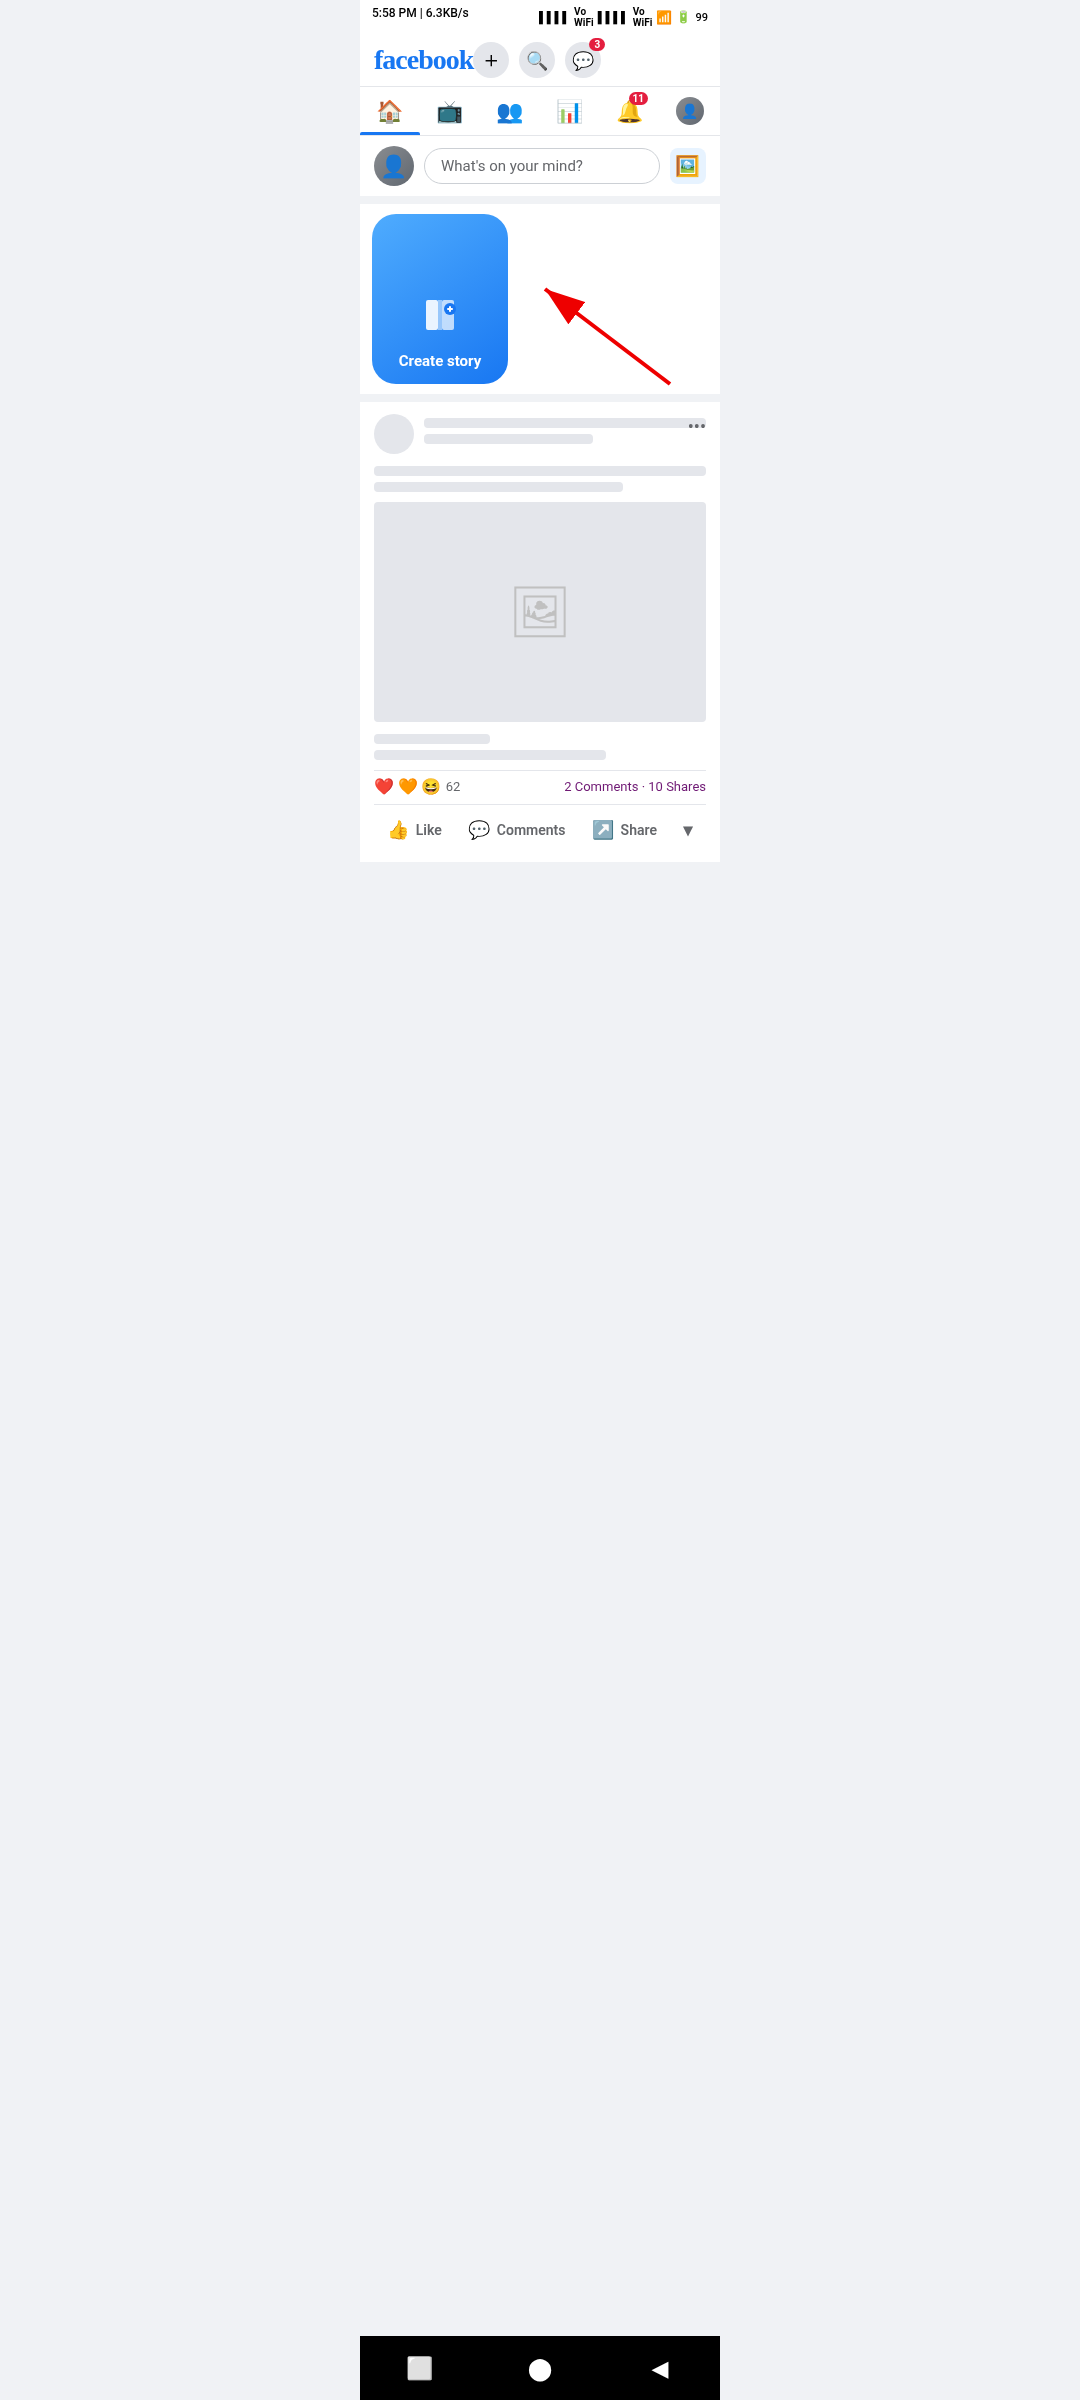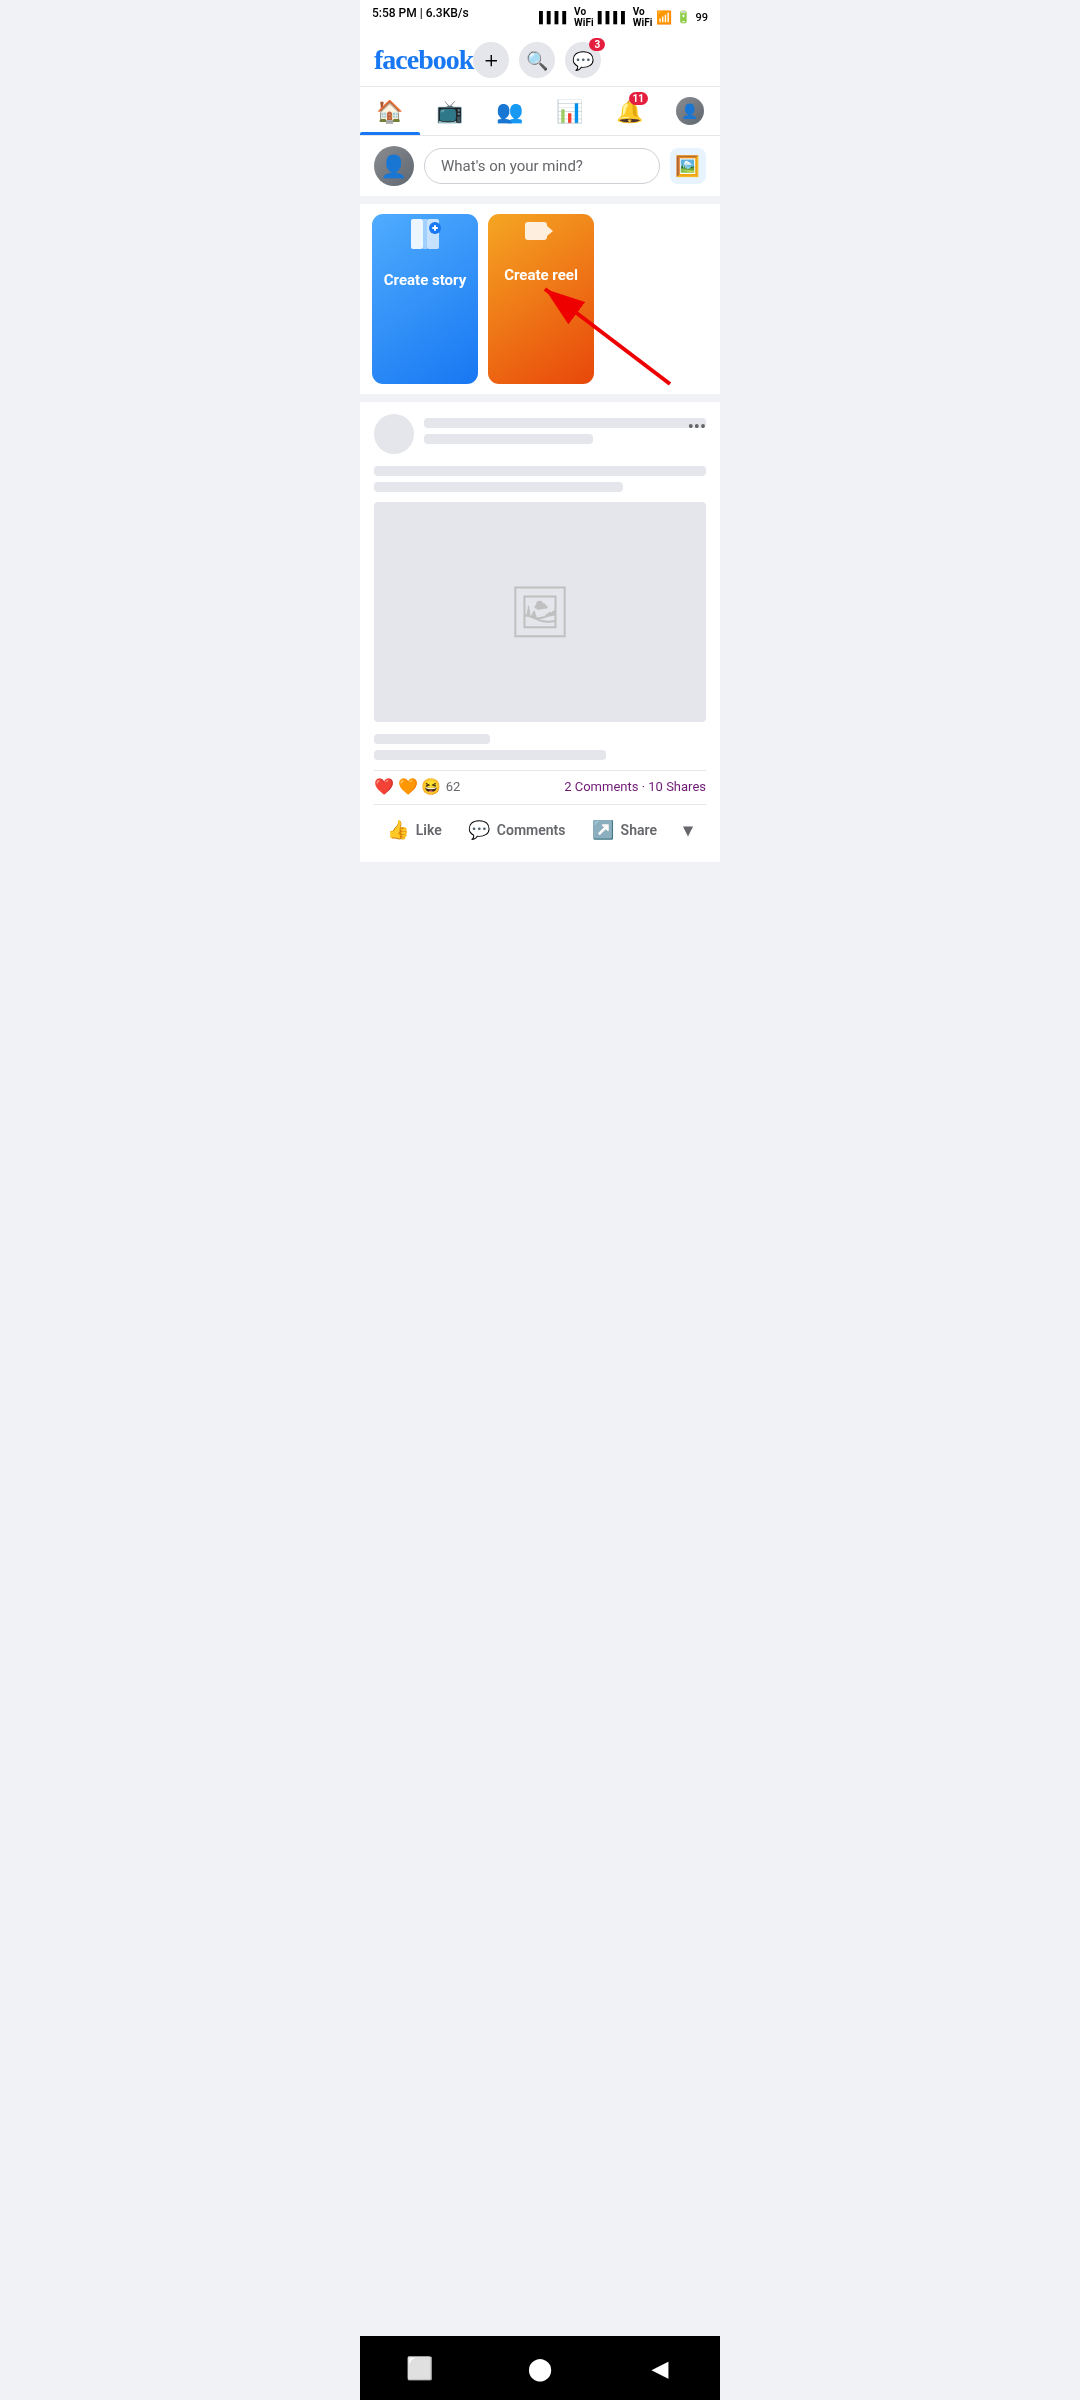--- a/index.html
+++ b/index.html
@@ -159,27 +159,27 @@
       width: 36px;
       height: 36px;
       background: #e7f3ff;
       border-radius: 8px;
       display: flex;
       align-items: center;
       justify-content: center;
       font-size: 20px;
     }
     .story-card {
-      width: 106px;
+      width: 136px;
       height: 170px;
-      border-radius: 11px;
+      border-radius: 24px;
       display: flex;
       flex-direction: column;
       align-items: center;
-      justify-content: flex-start;
+      justify-content: flex-end;
       padding-bottom: 14px;
       cursor: pointer;
       position: relative;
       overflow: hidden;
     }
     .story-card-create-story {
       background: linear-gradient(145deg, #4facfe 0%, #1877f2 100%);
     }
     .story-card-create-reel {
       background: linear-gradient(145deg, #f5a623 0%, #e8470a 100%);
@@ -444,29 +444,20 @@
           <rect x="22" y="5" width="12" height="30" rx="2" fill="white" opacity="0.7"></rect>
           <rect x="18" y="5" width="4" height="30" fill="white" opacity="0.5"></rect>
           <circle cx="30" cy="14" r="6" fill="#1877f2"></circle>
           <rect x="27" y="13" width="6" height="2" rx="1" fill="white"></rect>
           <rect x="29" y="11" width="2" height="6" rx="1" fill="white"></rect>
         </svg>
       </div>
       <span class="story-label">Create story</span>
     </div>
 
-    <div class="story-card story-card-create-reel">
-      <div class="story-icon">
-        <svg width="40" height="35" viewBox="0 0 40 35" fill="none" xmlns="http://www.w3.org/2000/svg">
-          <rect x="4" y="8" width="22" height="18" rx="3" fill="white" opacity="0.85"></rect>
-          <polygon points="32,17 26,12 26,22" fill="white" opacity="0.85"></polygon>
-        </svg>
-      </div>
-      <span class="story-label">Create reel</span>
-    </div>
   </div>
 
   <svg class="annotation-arrow" viewBox="0 0 160 120" xmlns="http://www.w3.org/2000/svg">
     <defs>
       <marker id="arrowhead" markerWidth="10" markerHeight="7" refX="10" refY="3.5" orient="auto">
         <polygon points="0 0, 10 3.5, 0 7" fill="#e00"></polygon>
       </marker>
     </defs>
     <line x1="150" y1="110" x2="25" y2="15" stroke="#e00" stroke-width="4" marker-end="url(#arrowhead)"></line>
   </svg>

